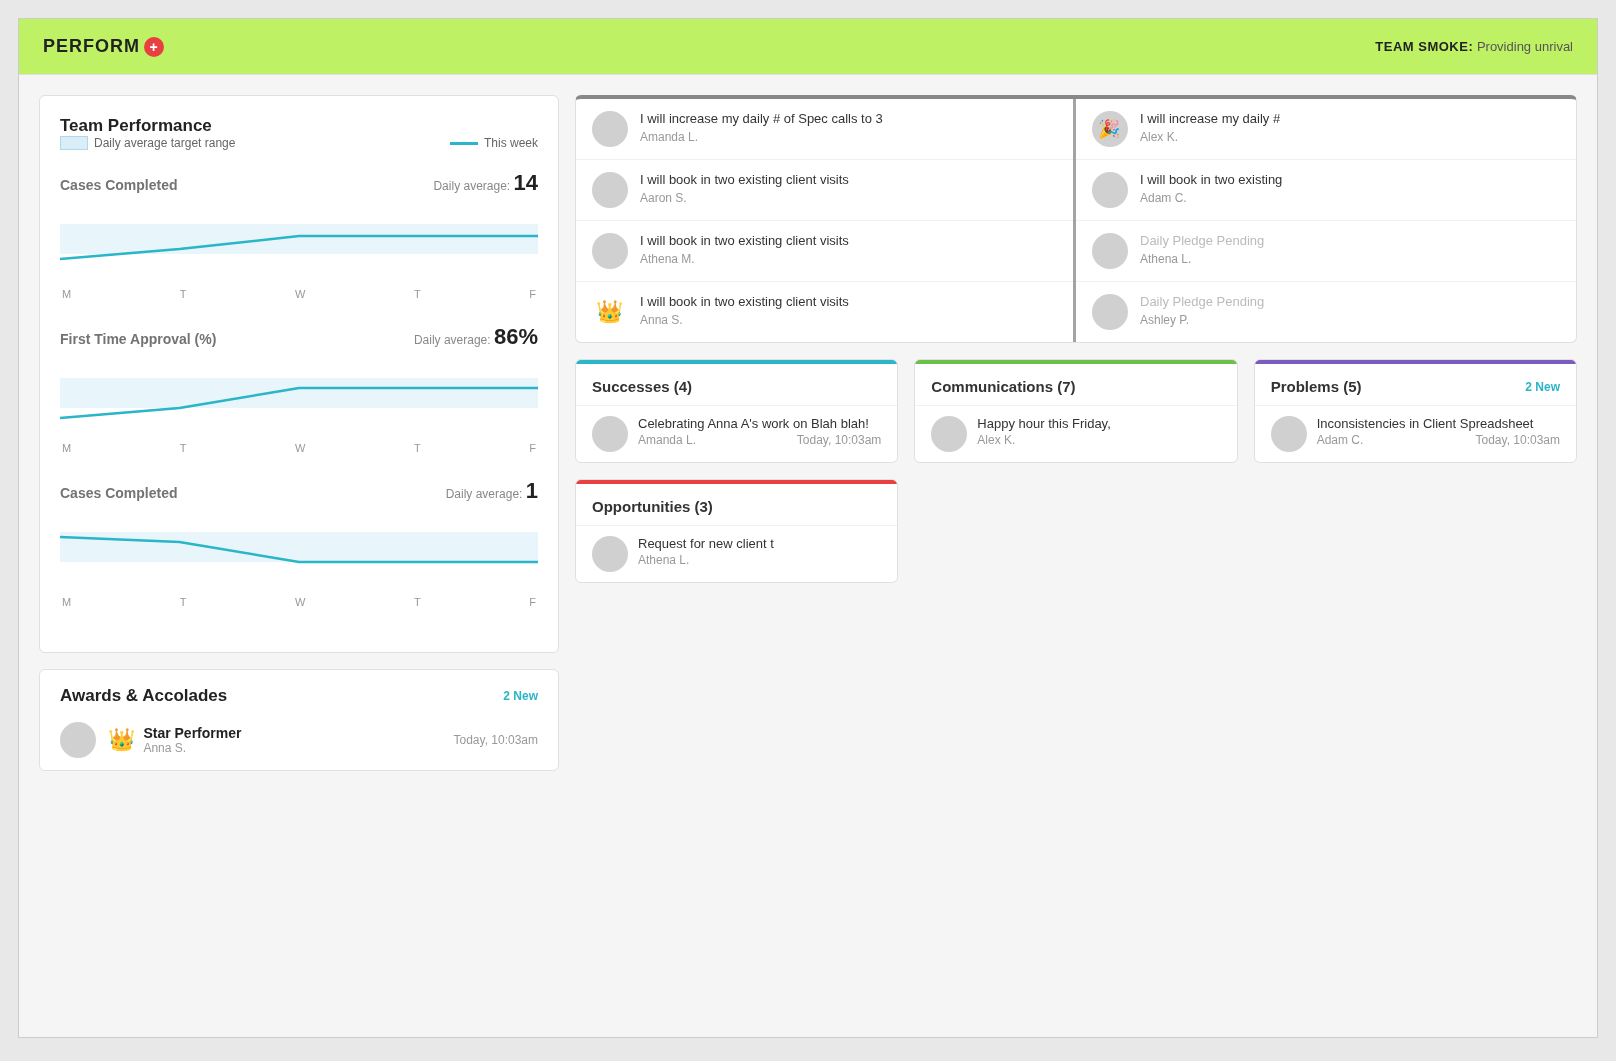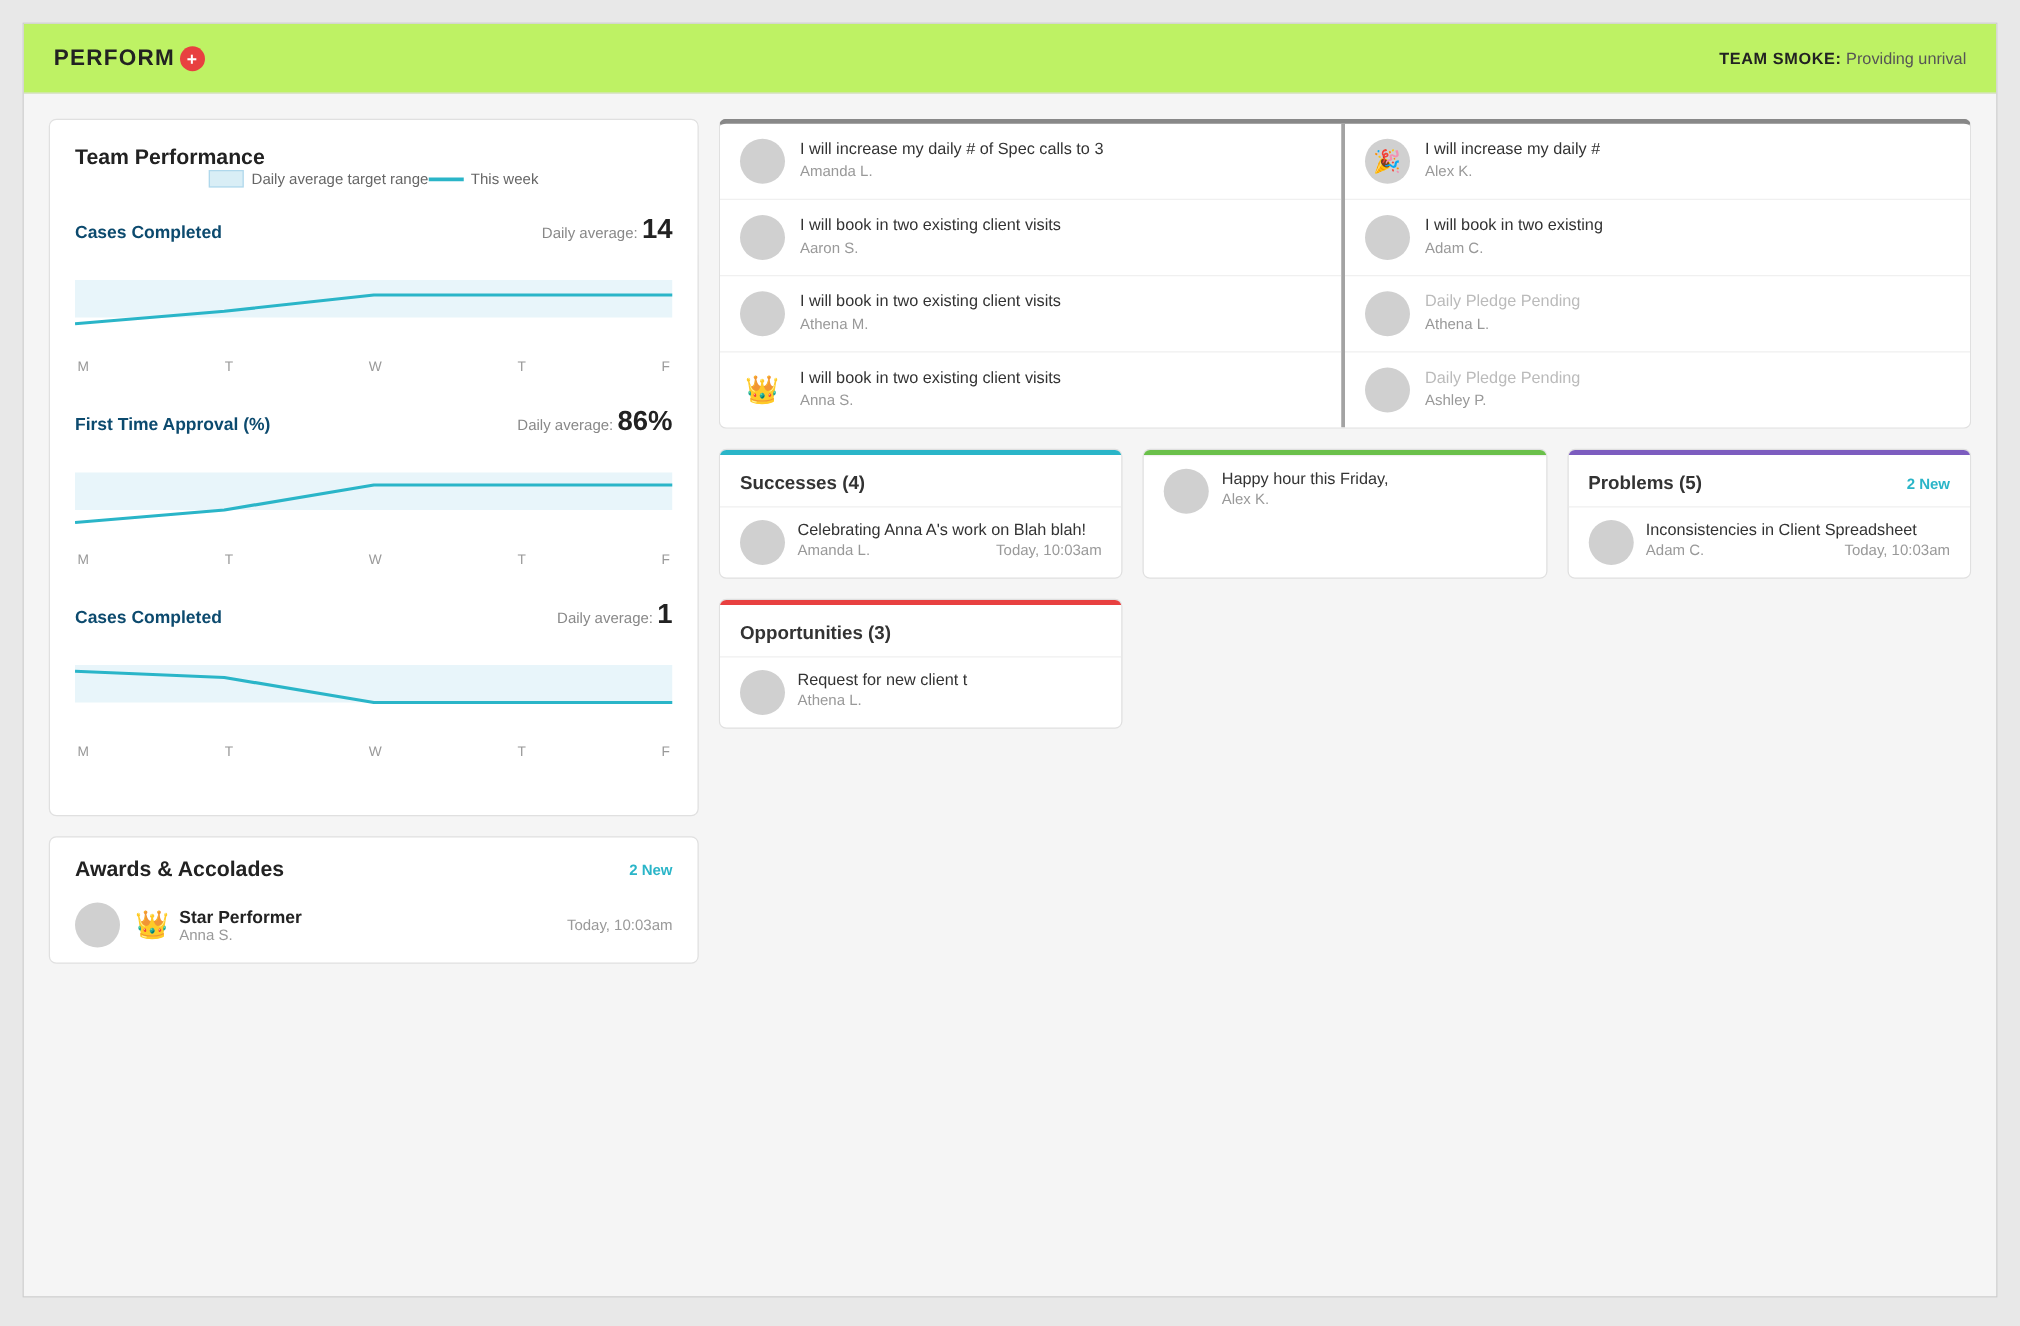--- a/index.html
+++ b/index.html
@@ -94,21 +94,21 @@
       color: #222;
     }
     
     .team-perf-card {
       padding: 20px;
     }
     .chart-legend {
       display: flex;
       align-items: center;
       margin-bottom: 20px;
-      justify-content: center;
+      justify-content: space-between;
     }
     .legend-item {
       display: flex;
       align-items: center;
       gap: 6px;
       font-size: 12px;
       color: #666;
     }
     .legend-box {
       width: 28px;
@@ -126,21 +126,21 @@
     }
     .metric-header {
       display: flex;
       justify-content: space-between;
       align-items: baseline;
       margin-bottom: 8px;
     }
     .metric-title {
       font-size: 14px;
       font-weight: 600;
-      color: #0c4a6e;
+      color: #737373;
     }
     .metric-avg {
       font-size: 12px;
       color: #888;
     }
     .metric-avg strong {
       font-size: 22px;
       font-weight: 700;
       color: #222;
     }
@@ -503,20 +503,23 @@
               <div class="section-item-meta">
                 <span>Amanda L.</span>
                 <span>Today, 10:03am</span>
               </div>
             </div>
           </div>
         </div>
 
         <div class="section-card">
           <div class="section-card-top green"></div>
+          <div class="section-header">
+            <span class="section-title">Communications (7)</span>
+          </div>
           <div class="section-item">
             <div class="avatar"></div>
             <div class="section-item-content">
               <div class="section-item-title clipped">Happy hour this Friday,</div>
               <div class="section-item-meta">
                 <span>Alex K.</span>
               </div>
             </div>
           </div>
         </div>

